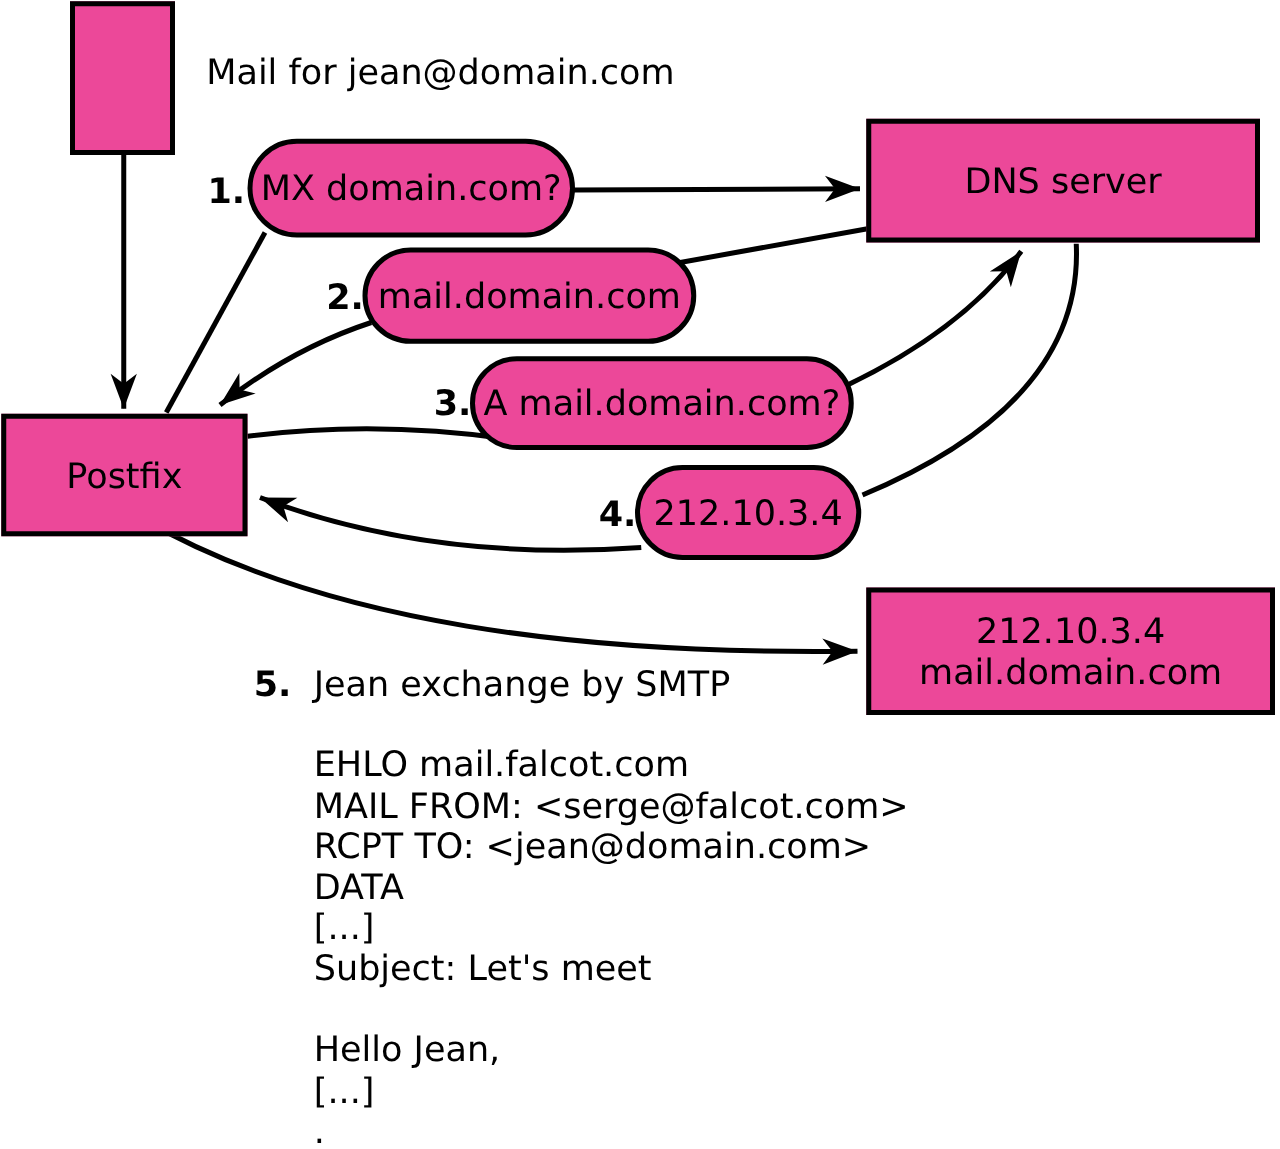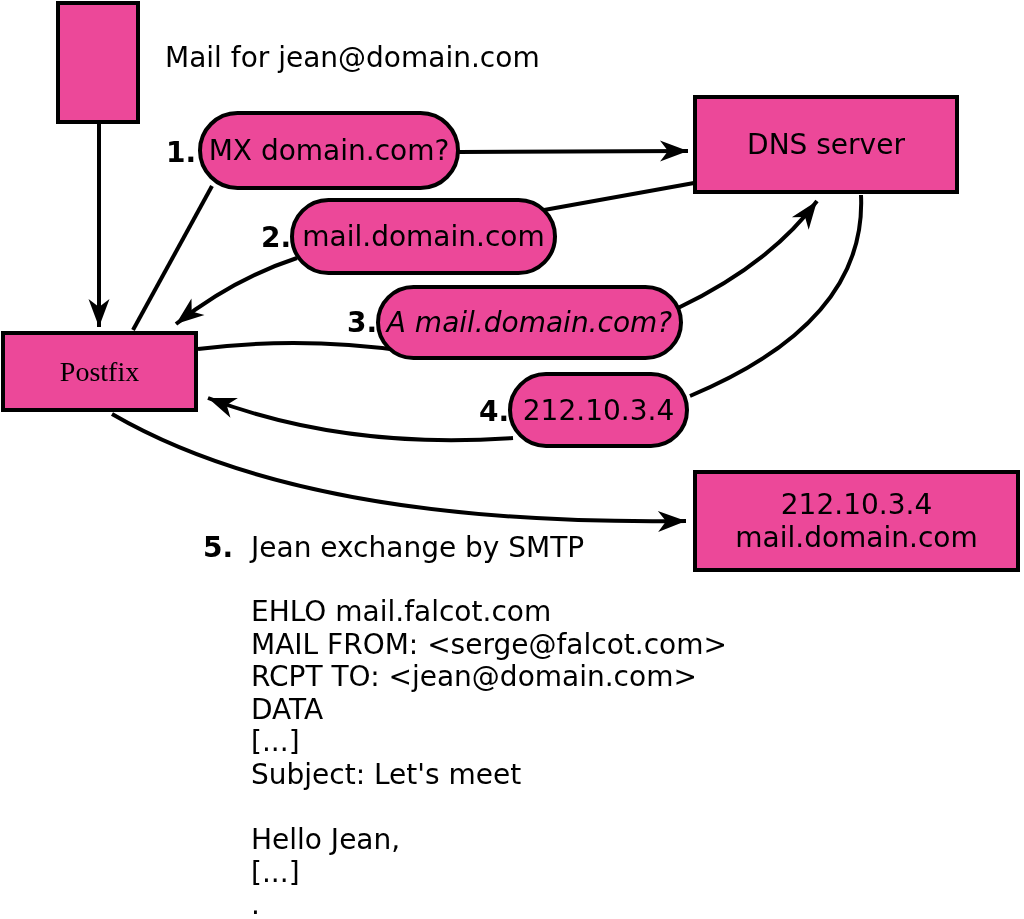--- a/index.html
+++ b/index.html
@@ -37,26 +37,26 @@
   .num{font-weight:bold;}
   .smtp{
     position:absolute;
     z-index:3;
     font-size:28px;
     line-height:32.6px;
     white-space:pre-line;
   }
   
   #sender-box  {left:56px;  top:1px;   width:84px;  height:123px;}
-  #postfix-box {left:1px;   top:331px; width:197px; height:81px;font-family:Liberation Serif, serif;}
-  #dns-box     {left:693px; top:95px;  width:266px; height:99px;}
+  #postfix-box {left:1px;   top:331px; width:197px; height:98px;}
+  #dns-box     {left:693px; top:95px;  width:315px; height:99px;}
   #mail-box    {left:693px; top:470px; width:327px; height:102px;}
   #pill-1      {left:198px; top:111px; width:262px; height:79px;}
   #pill-2      {left:290px; top:198px; width:267px; height:77px;}
-  #pill-3      {left:376px; top:285px; width:307px; height:75px;font-style:italic;}
+  #pill-3      {left:376px; top:285px; width:307px; height:75px;}
   #pill-4      {left:508px; top:372px; width:181px; height:76px;}
   
   #mail-for-label {left:165px; top:42px;}
   #num-1 {left:166px; top:137px;}
   #num-2 {left:261px; top:222px;}
   #num-3 {left:347px; top:307px;}
   #num-4 {left:479px; top:396px;}
   #num-5 {left:203px; top:532px;}
   #step5-label {left:251px; top:532px;}
   #smtp-session {left:251px; top:596px;}

